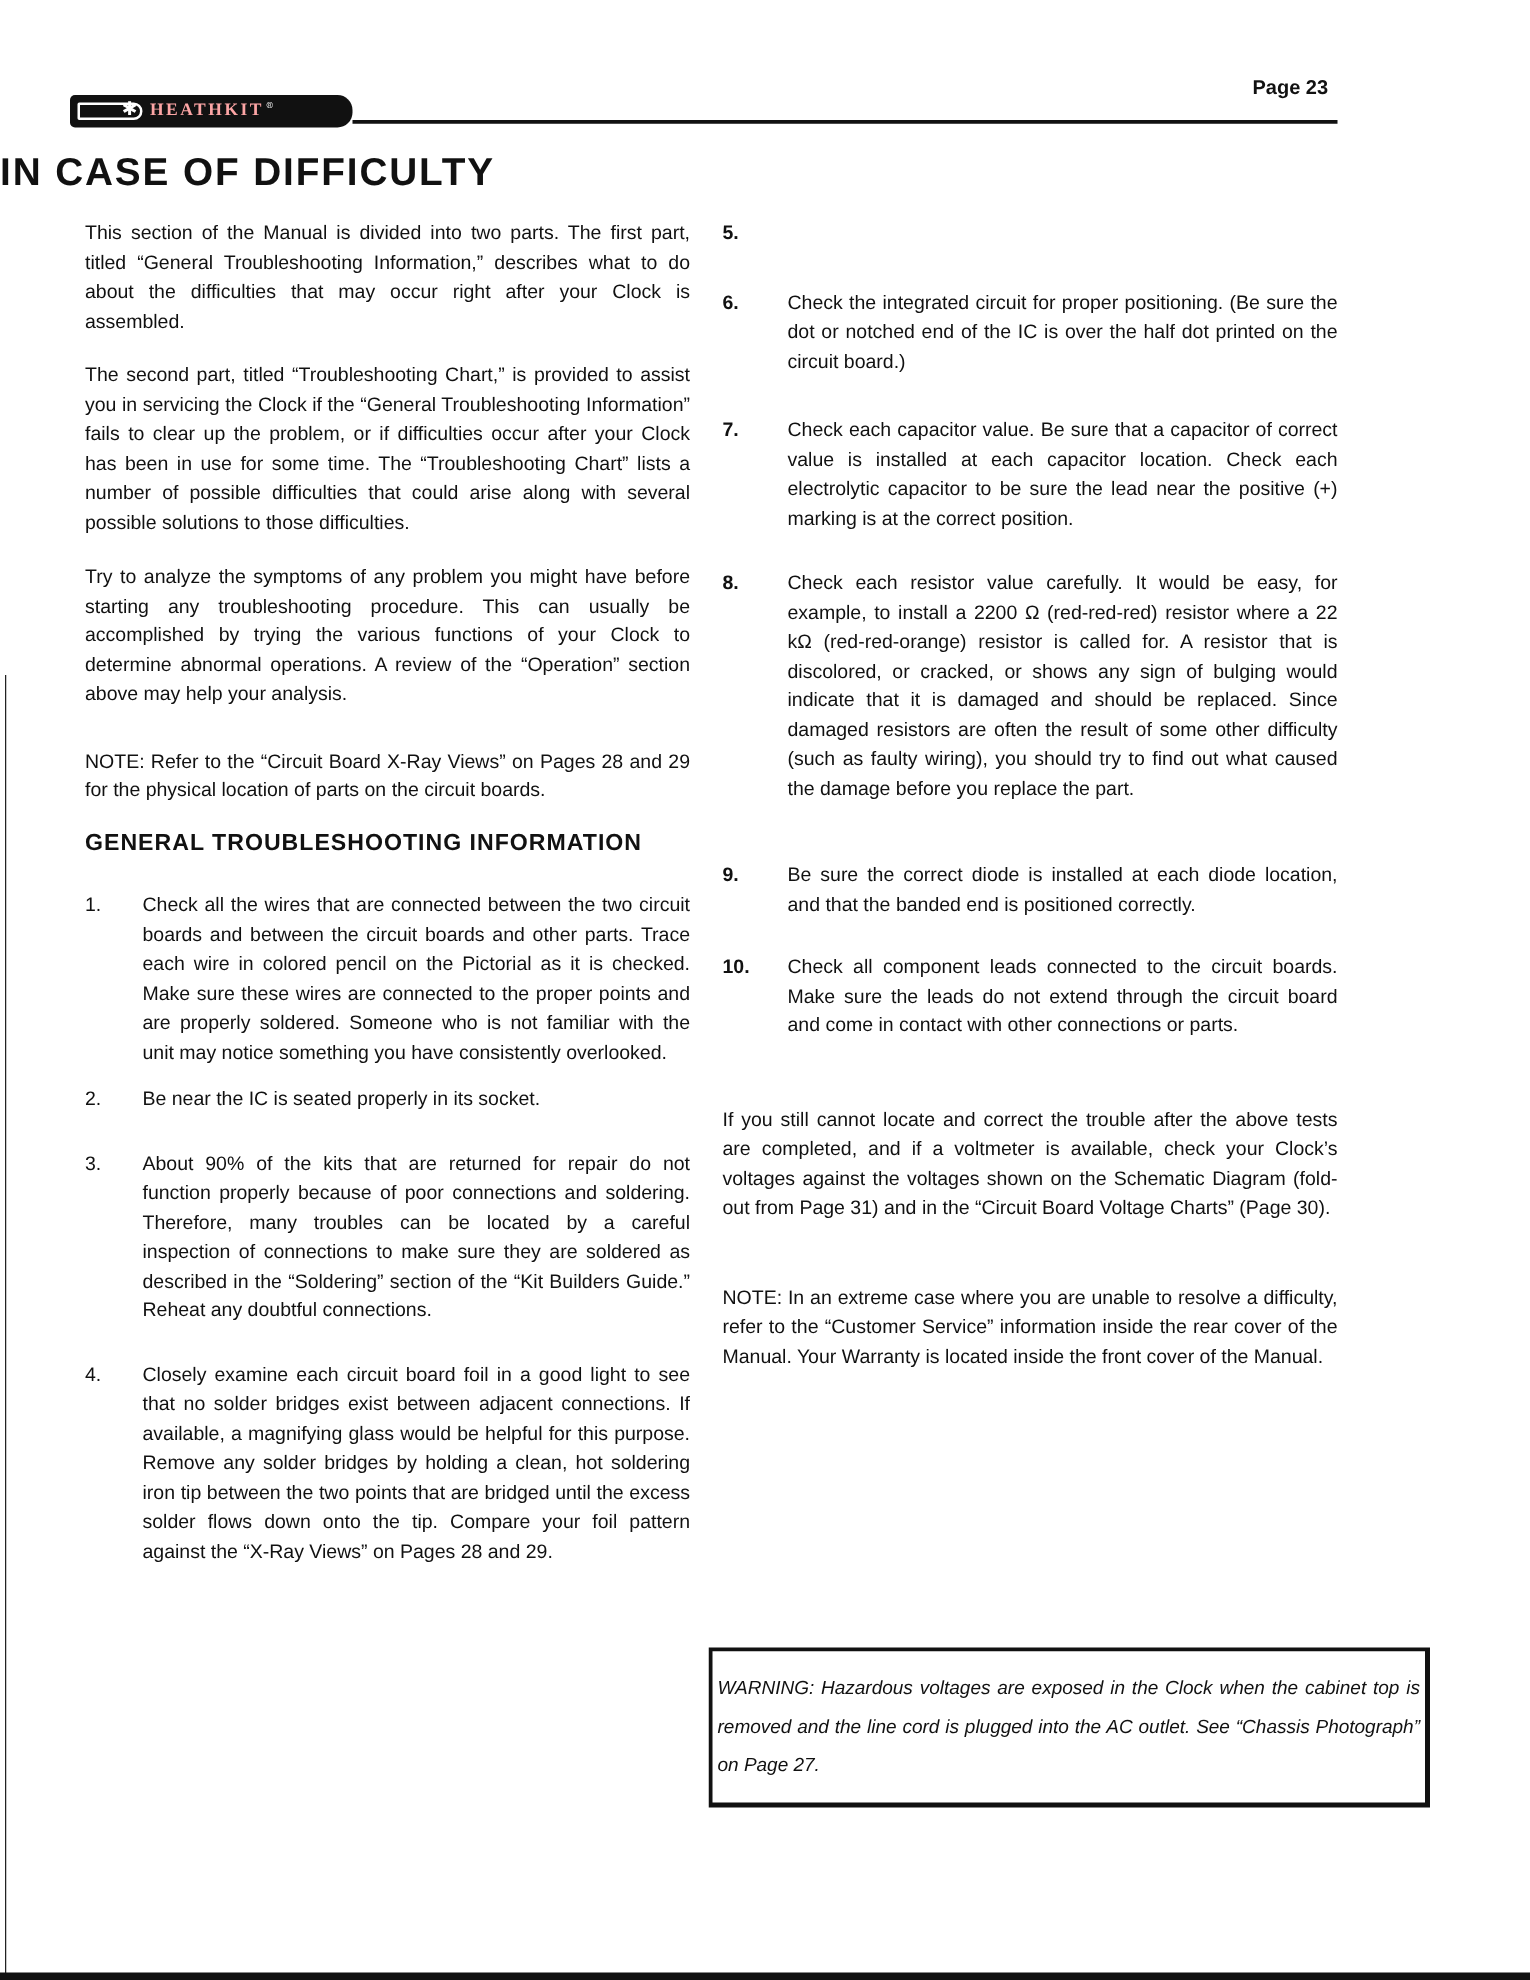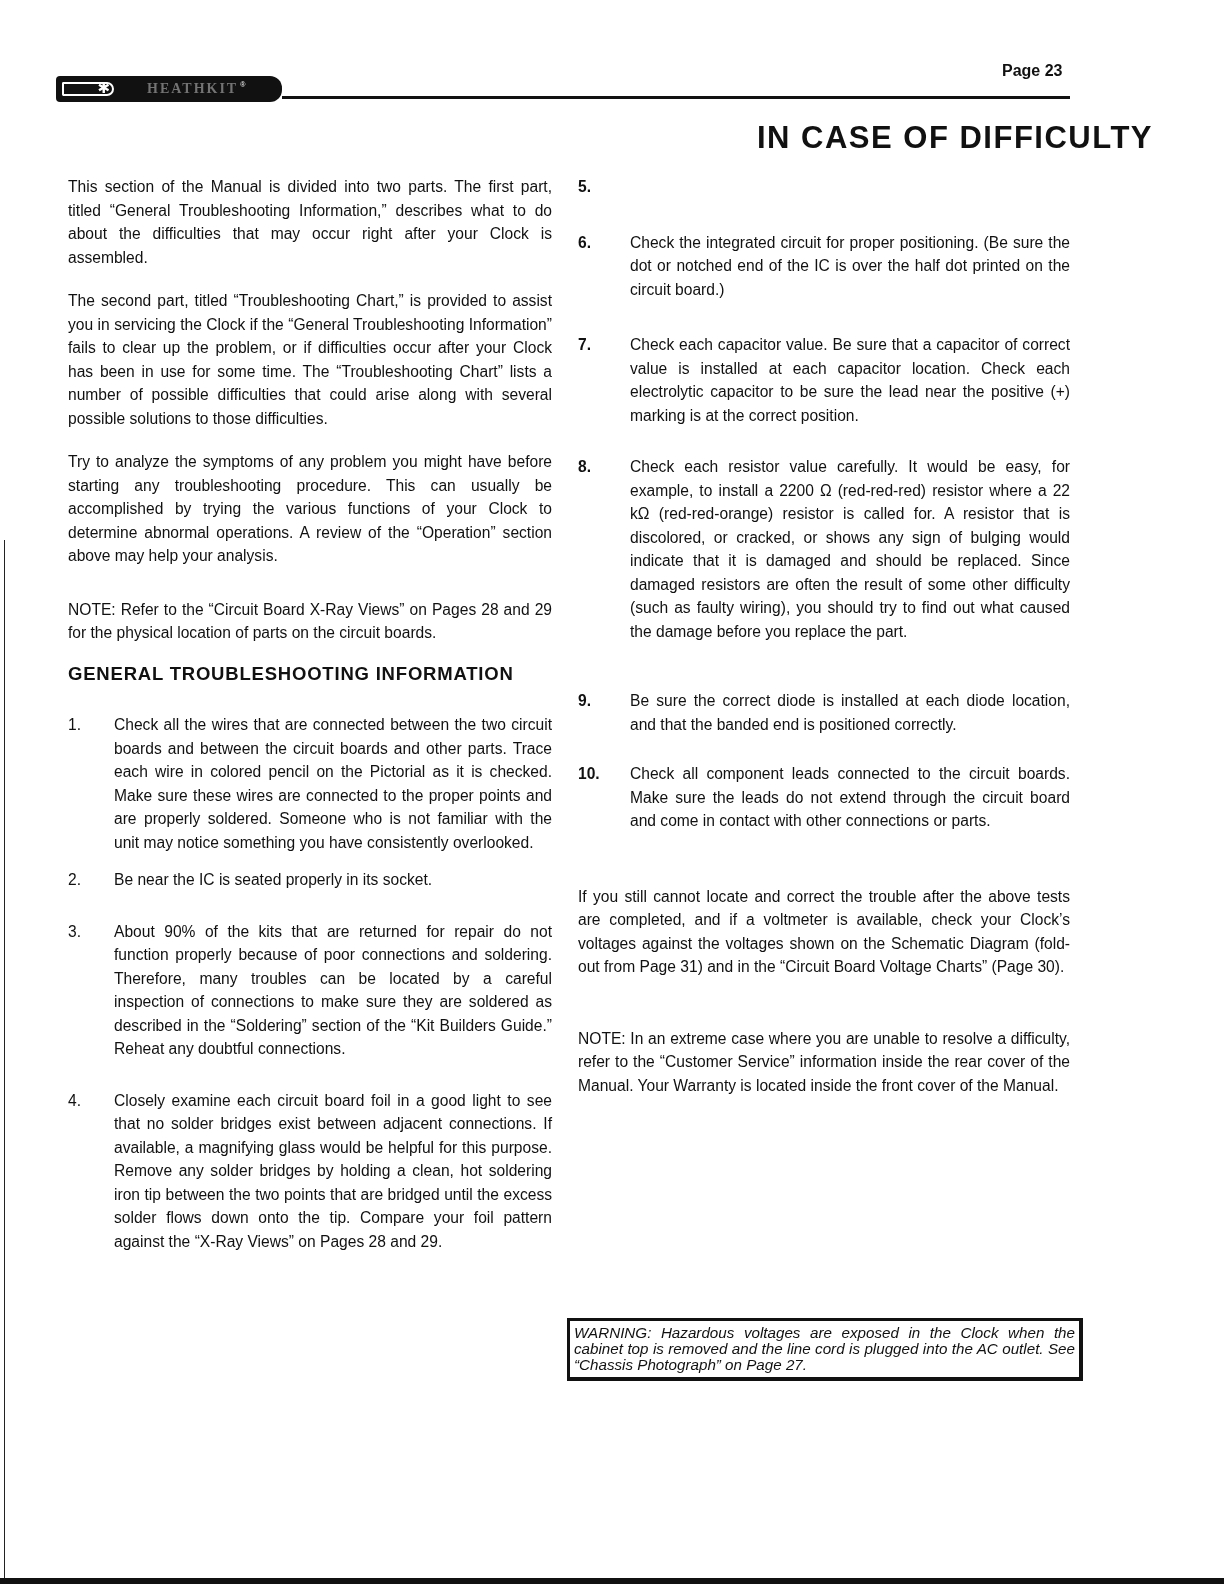--- a/index.html
+++ b/index.html
@@ -16,52 +16,52 @@
     box-sizing: border-box; padding-left: 6px;
   }
   .logo-emblem {
     width: 52px; height: 14px; border: 2px solid #fff; border-radius: 2px 10px 10px 2px;
     box-sizing: border-box; position: relative; margin-right: 6px; flex: none;
   }
   .logo-emblem::after {
     content: "✱"; color: #fff; position: absolute; right: 2px; top: -6px; font-size: 15px; line-height: 20px;
   }
   .logo-text {
-    color: #737373; font-family: "Liberation Serif", "DejaVu Serif", serif; font-weight: bold;
-    font-size: 14px; letter-spacing: 2px; margin-left: 27px;
+    color: #fca5a5; font-family: "Liberation Serif", "DejaVu Serif", serif; font-weight: bold;
+    font-size: 14px; letter-spacing: 2px;
   }
   .logo-mark { color:#fff; font-size: 7px; margin-left: 2px; align-self: flex-start; margin-top: 5px; }
   .header-rule {
     position: absolute; left: 282px; top: 96px; width: 788px; height: 3px; background: #111;
   }
   .page-number {
     position: absolute; left: 1002px; top: 62px; font-size: 16px; font-weight: bold;
   }
   .title {
-    position: absolute; left: 13px; top: 120px; width: 1140px; text-align: right;
+    position: absolute; left: 0; top: 120px; width: 1140px; text-align: left;
     font-size: 31px; font-weight: bold; letter-spacing: 1.5px;
   }
 
   
   .col { position: absolute; font-size: 15.6px; line-height: 23.5px; }
   .col-left { left: 68px; top: 175px; width: 484px; }
   .col-right { left: 578px; top: 175px; width: 492px; }
   .para { margin: 0 0 22px 0; text-align: justify; }
   .section-heading {
     font-size: 18.5px; font-weight: bold; letter-spacing: 0.8px; margin: 17px 0 28px 0;
   }
   .list-item { display: flex; margin-bottom: 22px; text-align: justify; }
   .list-num { width: 46px; flex: none; }
   .list-text { flex: 1; }
   .col-right .list-num { width: 52px; font-weight: bold; }
 
   .warning-box {
-    position: absolute; left: 567px; top: 1318px; width: 516px; box-sizing: border-box;
+    position: absolute; left: 567px; top: 1318px; width: 577px; box-sizing: border-box;
     border: 3px solid #111; border-right-width: 4px; border-bottom-width: 4px;
-    padding: 4px 4px; font-style: italic; font-size: 15.2px; line-height: 16px; text-align: justify;
+    padding: 14px 4px; font-style: italic; font-size: 15.2px; line-height: 31px; text-align: justify;
   }
 
   
   .edge-line { position: absolute; background: #222; }
   .bottom-bar { position: absolute; left: 0; top: 1578px; width: 1224px; height: 6px; background: #111; }
 </style>
 </head>
 <body>
 
 <div class="page">

